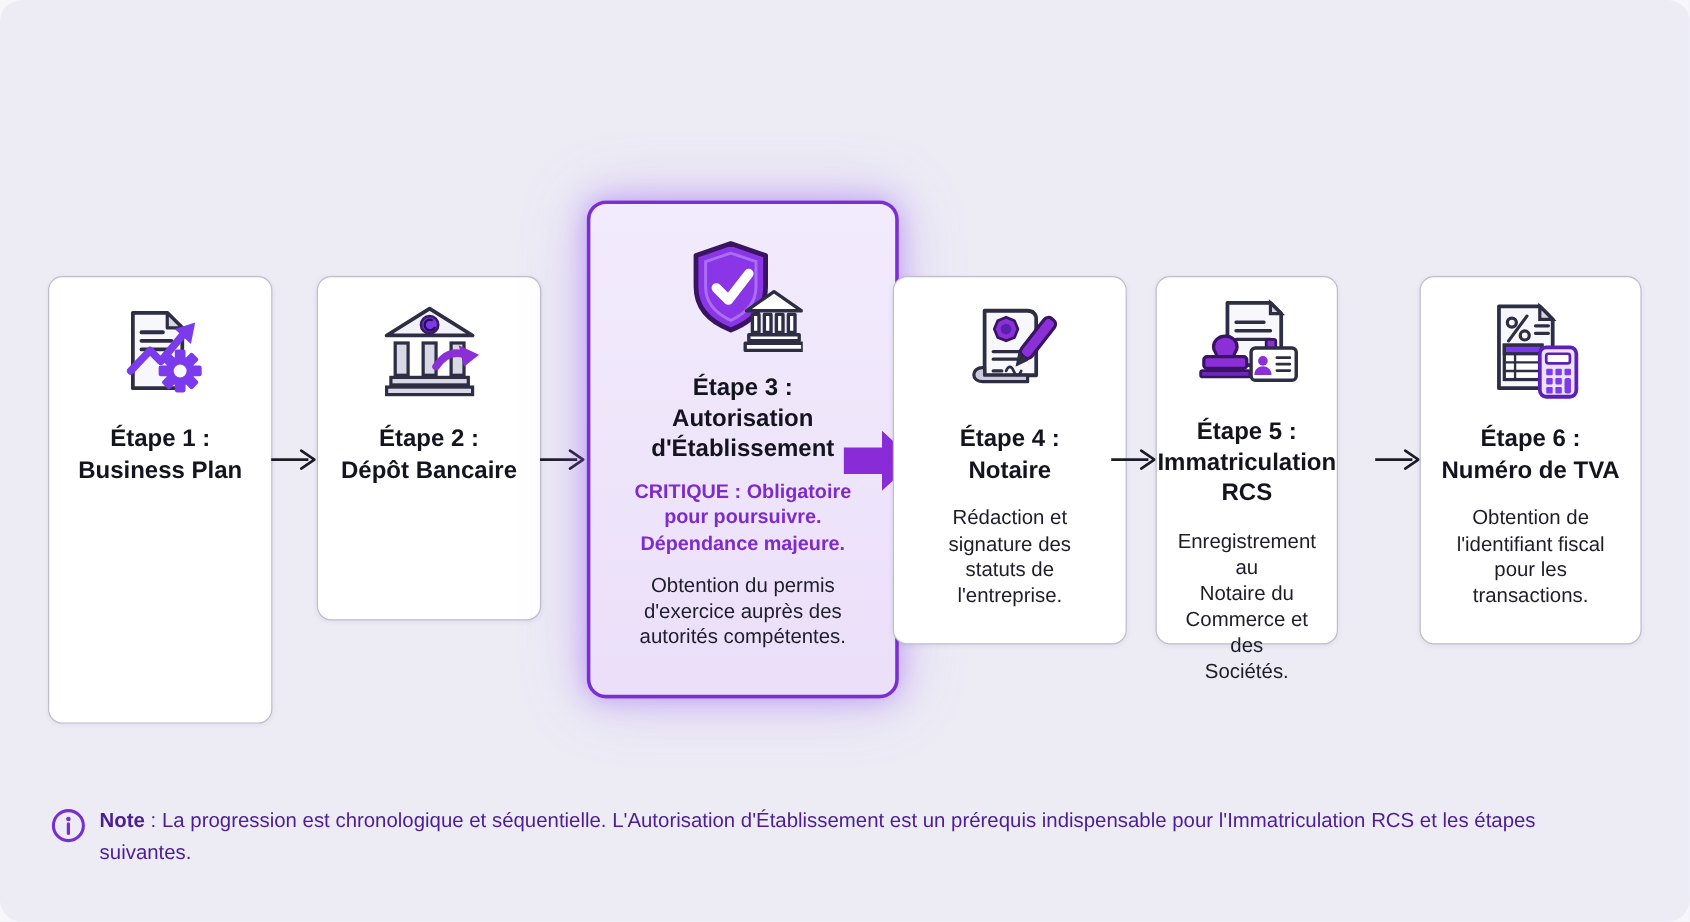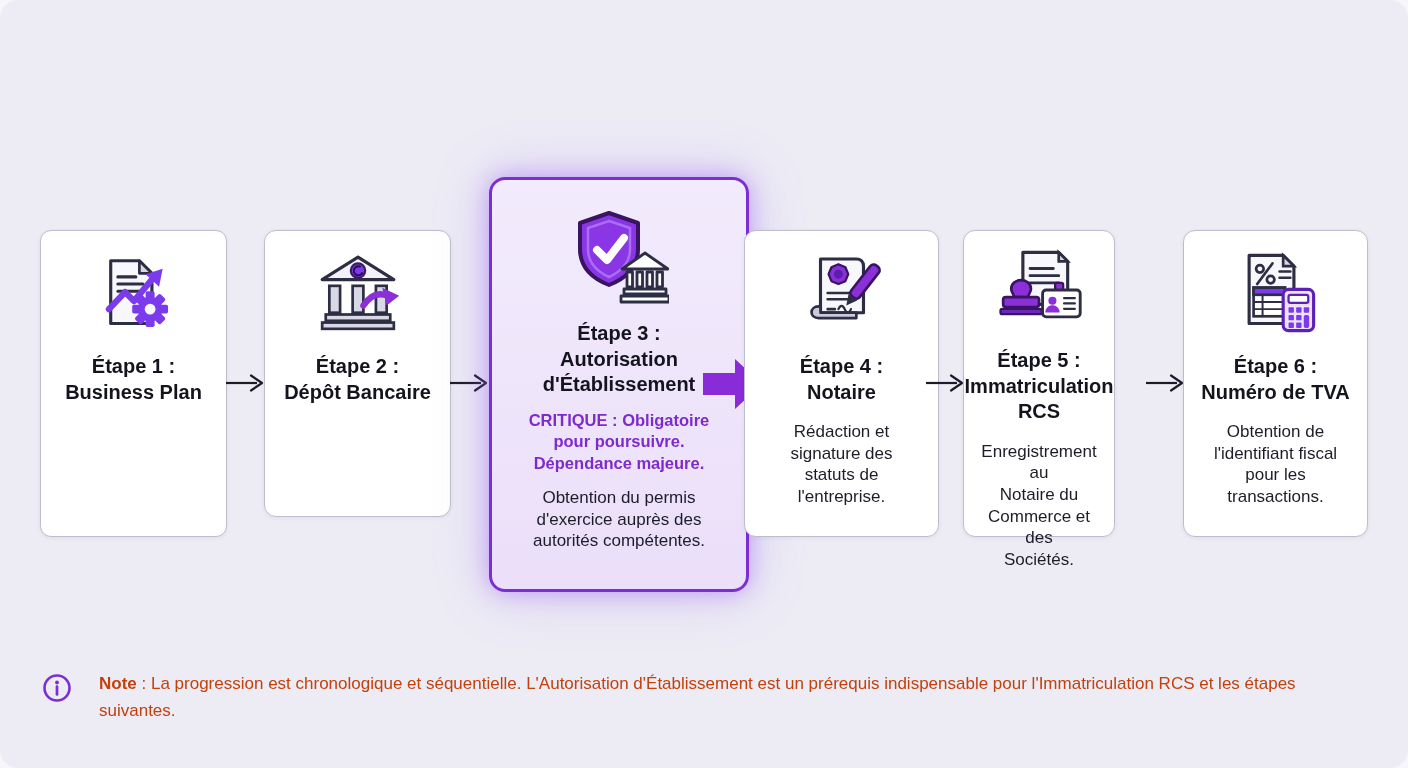--- a/index.html
+++ b/index.html
@@ -47,33 +47,33 @@
   .card.highlight .desc { margin-top:13px; }
   .critical {
     margin-top:12px;
     font-size:16.5px; font-weight:bold; line-height:1.3;
     color:#7e2bce; white-space:pre-line;
   }
   .connector { position:absolute; }
   .note-row { position:absolute; left:42px; top:671px; display:flex; align-items:flex-start; }
   .note-icon { flex:0 0 auto; margin-top:2px; }
   .note-text {
-    margin-left:27px;
+    margin-left:11px;
     max-width:1300px;
     font-size:17px; line-height:1.58;
-    color:#c2410c; white-space:pre-line;
+    color:#4c1d95; white-space:pre-line;
   }
   .note-text b { font-weight:bold; }
 </style>
 </head>
 <body>
 
 <div class="frame">
 
-  <div class="card" style="left:40px; top:230px; width:187px; height:307px;border-radius:11px;">
+  <div class="card" style="left:40px; top:230px; width:187px; height:373px;">
     <div class="icon-wrap">
       <svg width="86" height="86" viewBox="0 0 96 96">
         <path d="M22 12h32l14 14v56H22z" fill="#f7f7fc" stroke="#2d2d44" stroke-width="3.5" stroke-linejoin="round"></path>
         <path d="M54 12l14 14H54z" fill="#d7d7e4" stroke="#2d2d44" stroke-width="3" stroke-linejoin="round"></path>
         <path d="M30 30h20M30 38h28M30 46h28" stroke="#2d2d44" stroke-width="3.5" stroke-linecap="round"></path>
         <path d="M20 66L38 47l10 10 20-24" fill="none" stroke="#7c3aed" stroke-width="7" stroke-linecap="round" stroke-linejoin="round"></path>
         <path d="M61 27l19-6-4 20z" fill="#7c3aed"></path>
         <g fill="#7c3aed">
           <rect x="61" y="46" width="10" height="40" rx="2"></rect>
           <rect x="61" y="46" width="10" height="40" rx="2" transform="rotate(45 66 66)"></rect>
@@ -116,21 +116,21 @@
 Dépôt Bancaire</h3>
   </div>
 
   <div class="connector" style="left:449px; top:371px;">
     <svg width="40" height="24" viewBox="0 0 40 24">
       <path d="M1 12h31" stroke="#1c1c28" stroke-width="2.2"></path>
       <path d="M26 4.5L37 12l-11 7.5" fill="none" stroke="#1c1c28" stroke-width="2.2" stroke-linejoin="round" stroke-linecap="round"></path>
     </svg>
   </div>
 
-  <div class="card highlight" style="left:489px; top:177px; width:260px; height:415px;">
+  <div class="card highlight" style="left:489px; top:167px; width:260px; height:415px;">
     <div class="icon-wrap">
       <svg width="100" height="96" viewBox="0 0 100 96">
         <path d="M40 5l29 10v26c0 17-11 29-29 36-18-7-29-19-29-36V15z" fill="#8a35e6" stroke="#381463" stroke-width="4" stroke-linejoin="round"></path>
         <path d="M40 13l21 7v21c0 13-8 22-21 28-13-6-21-15-21-28V20z" fill="none" stroke="#a96ef2" stroke-width="2.5"></path>
         <path d="M28 42l10 10 17-22" fill="none" stroke="#ffffff" stroke-width="8" stroke-linecap="round" stroke-linejoin="round"></path>
         <g fill="#ffffff" stroke="#2d2d44" stroke-width="2.8" stroke-linejoin="round">
           <path d="M76 45l23 16H53z"></path>
           <rect x="58" y="64" width="5.5" height="15"></rect>
           <rect x="68" y="64" width="5.5" height="15"></rect>
           <rect x="78" y="64" width="5.5" height="15"></rect>

